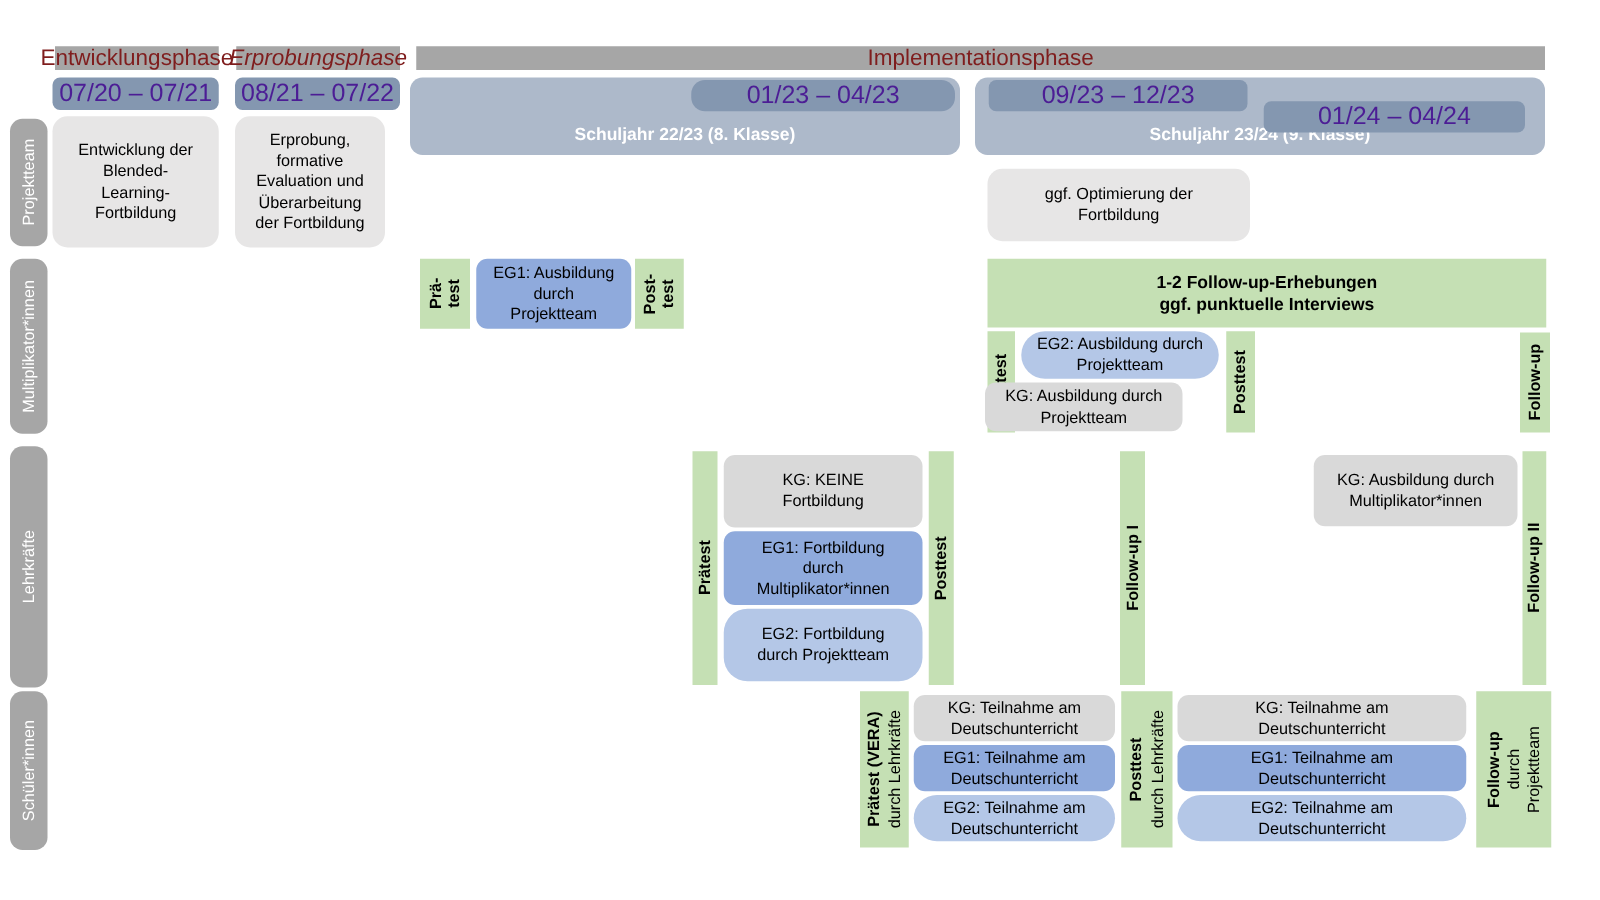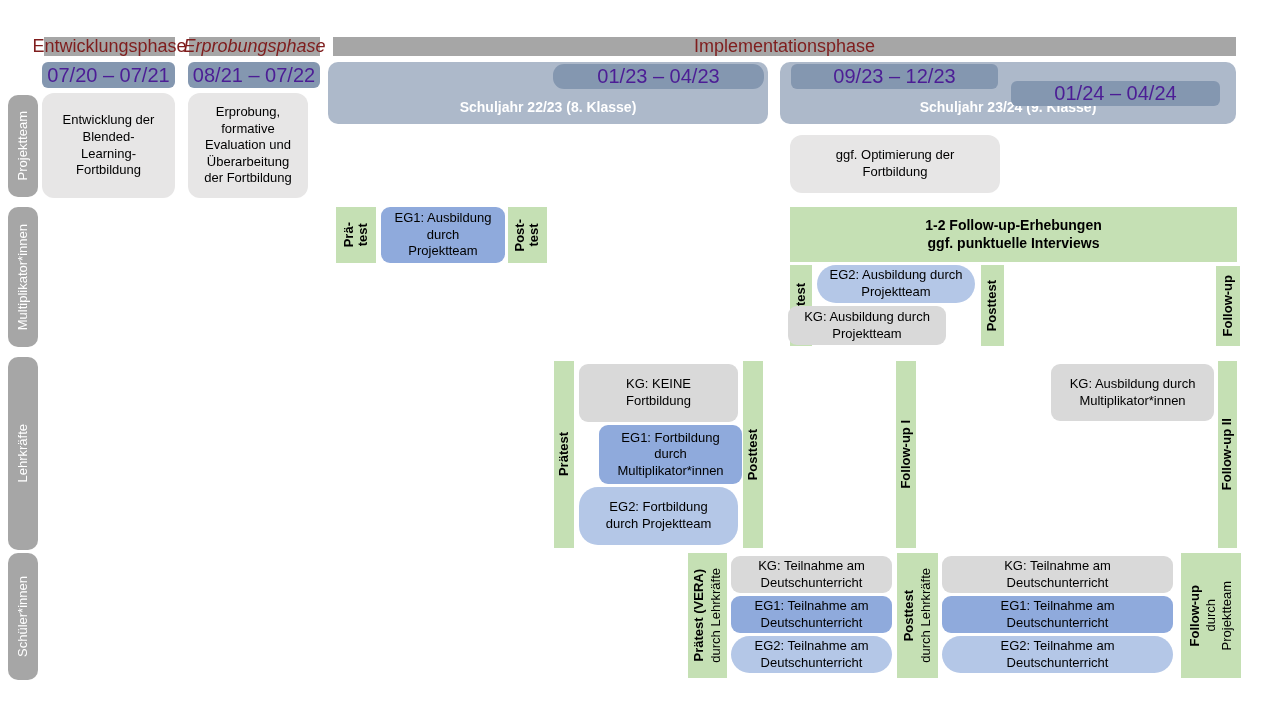--- a/index.html
+++ b/index.html
@@ -115,21 +115,21 @@
   </div>
   <div class="abs green" style="left:1216px; top:266px; width:24px; height:80px;">
     <span class="vtext">Follow-up</span>
   </div>
 
   <div class="abs green" style="left:554px; top:361px; width:20px; height:187px;">
     <span class="vtext">Prätest</span>
   </div>
   <div class="abs box kg" style="left:579px; top:364px; width:159px; height:58px;">KG: KEINE
 Fortbildung</div>
-  <div class="abs box blue1" style="left:599px; top:425px; width:143px; height:59px;">EG1: Fortbildung
+  <div class="abs box blue1" style="left:579px; top:425px; width:159px; height:59px;">EG1: Fortbildung
 durch
 Multiplikator*innen</div>
   <div class="abs box blue2" style="left:579px; top:487px; width:159px; height:58px;">EG2: Fortbildung
 durch Projektteam</div>
   <div class="abs green" style="left:743px; top:361px; width:20px; height:187px;">
     <span class="vtext">Posttest</span>
   </div>
   <div class="abs green" style="left:896px; top:361px; width:20px; height:187px;">
     <span class="vtext">Follow-up I</span>
   </div>

